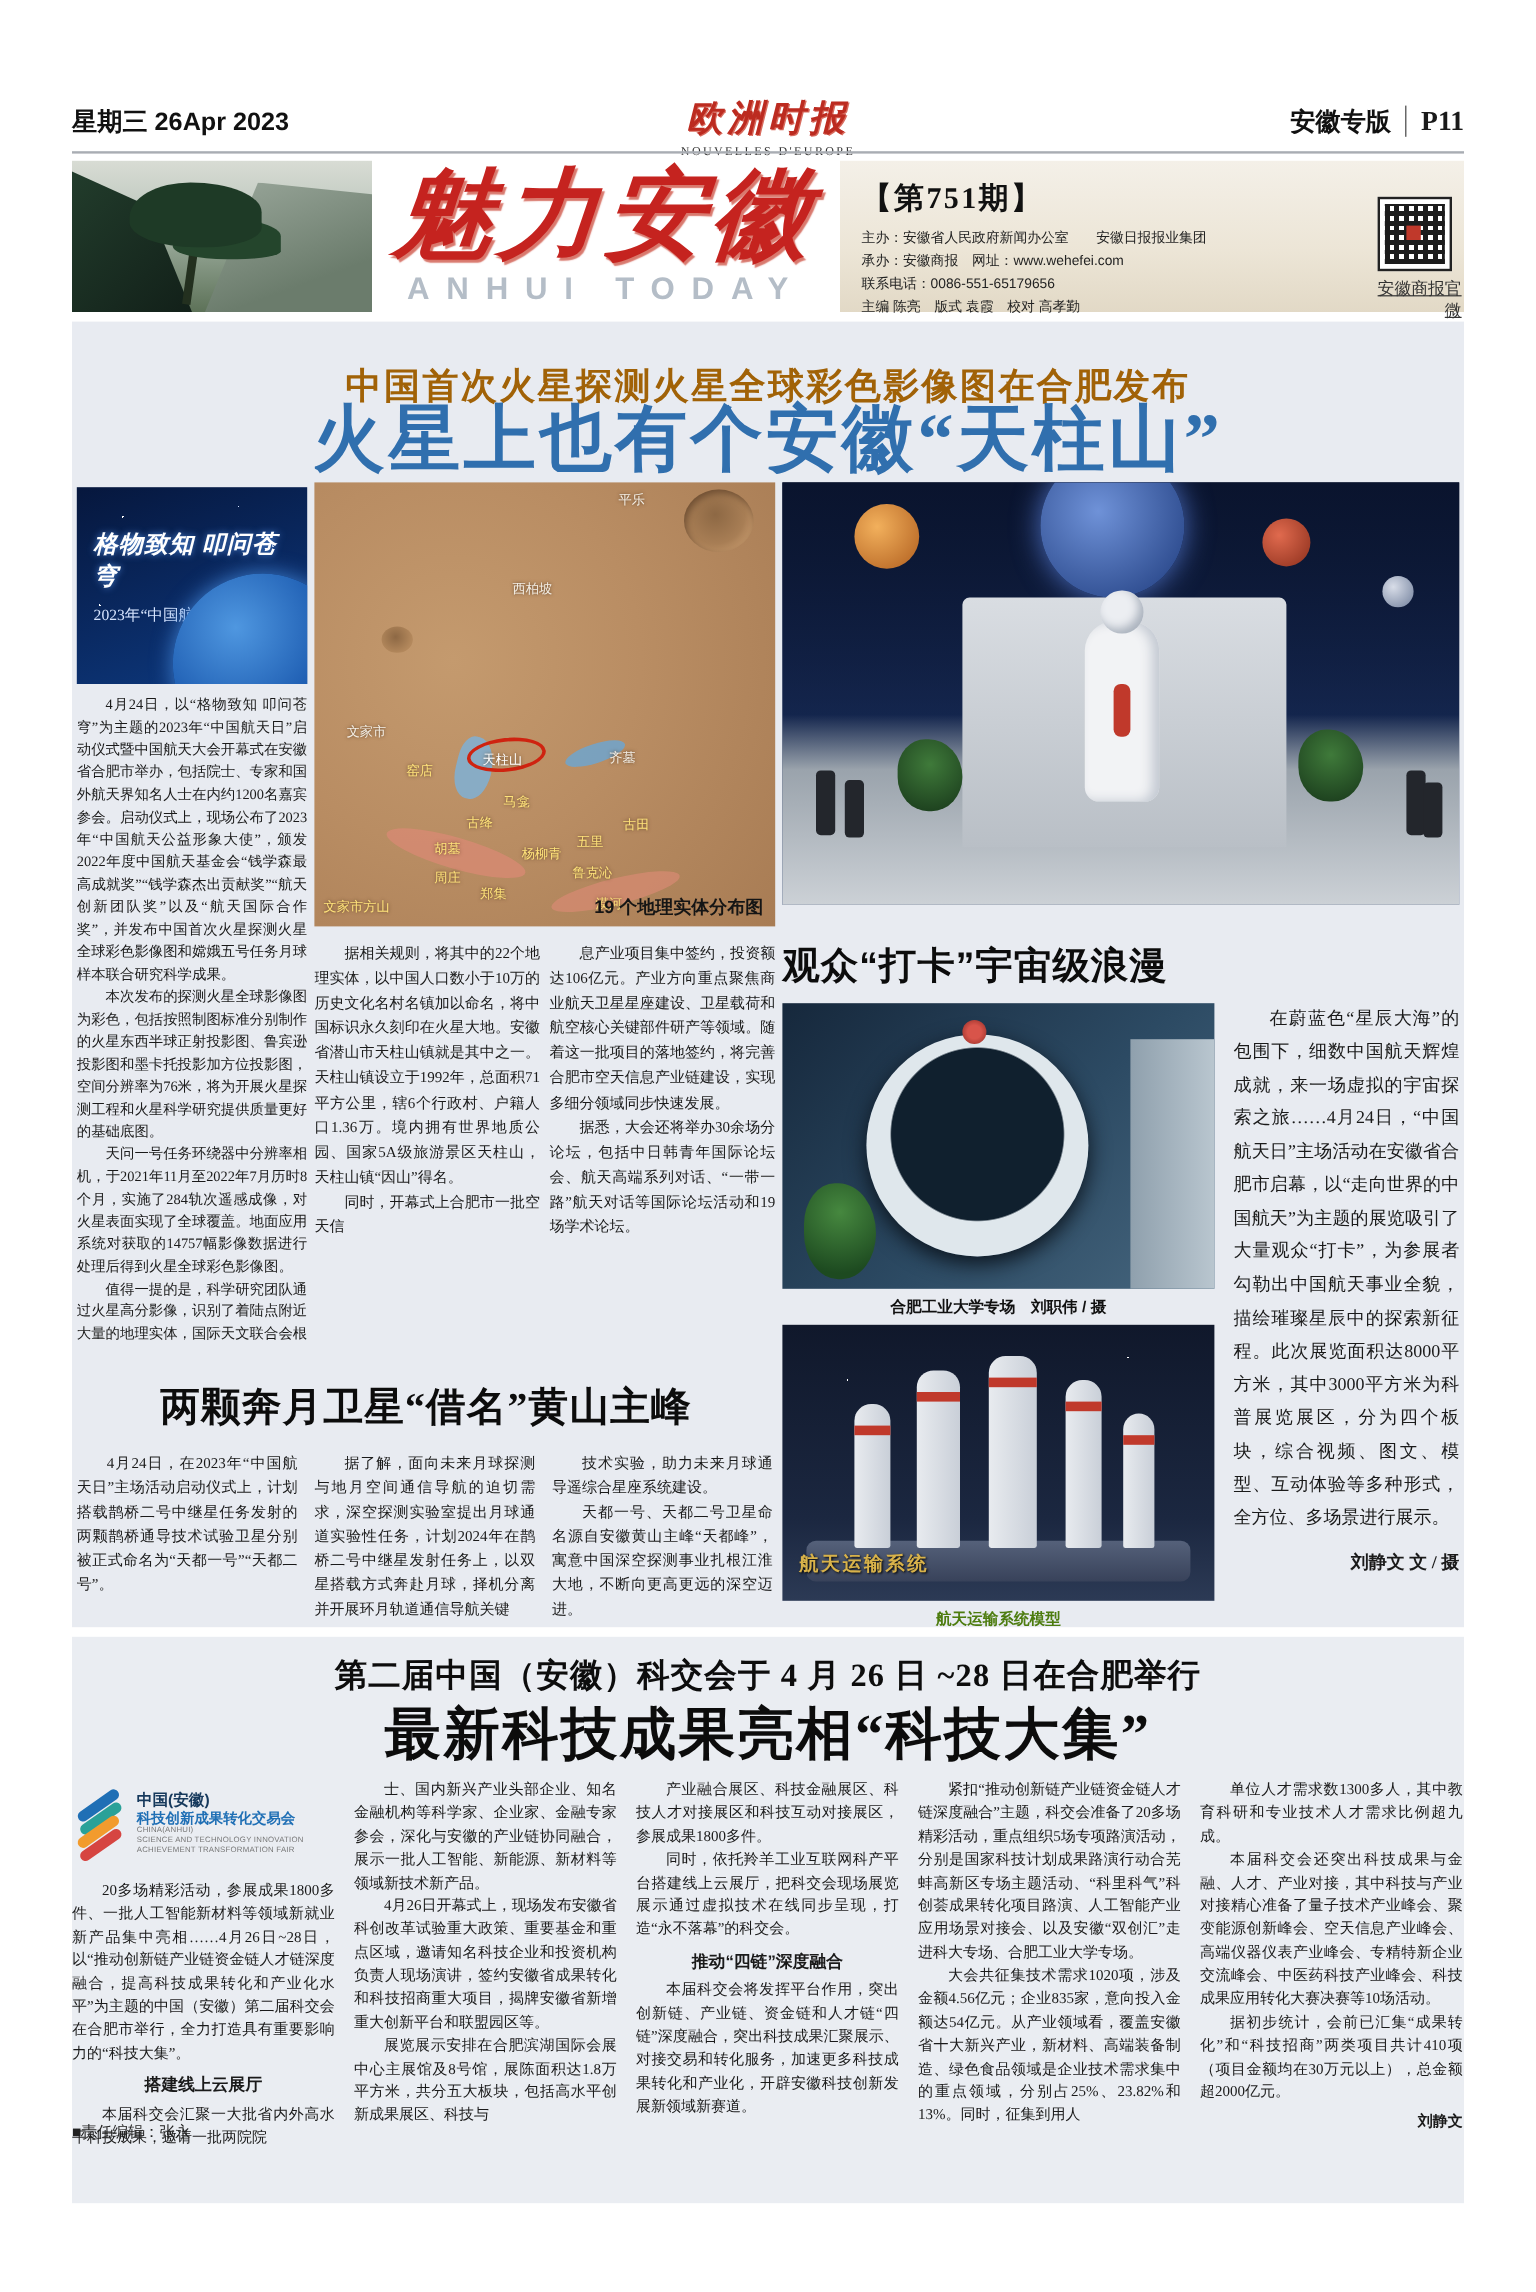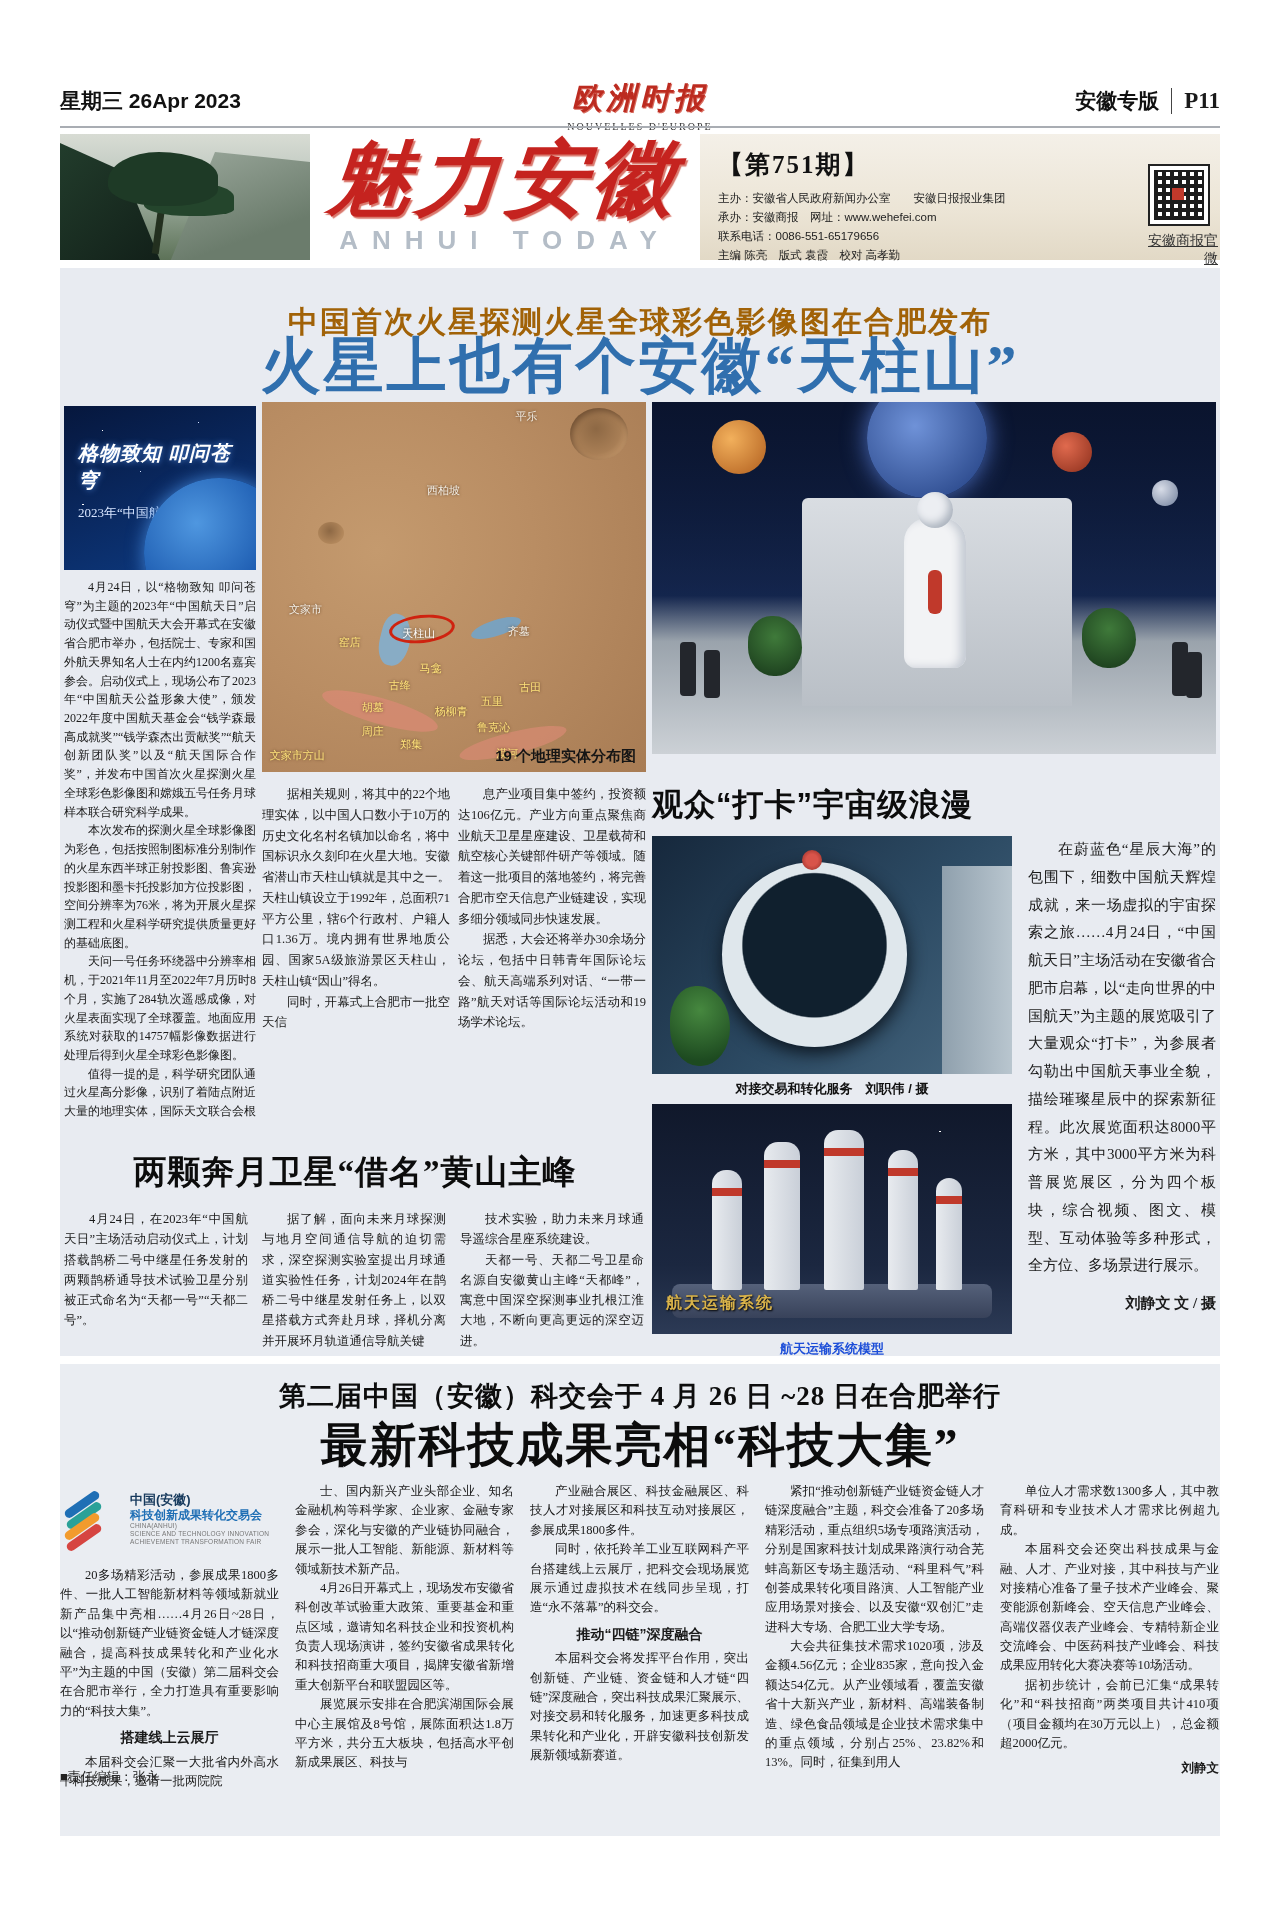--- a/index.html
+++ b/index.html
@@ -143,21 +143,21 @@
        radial-gradient(1px 1px at 55% 30%,#cfe0ff 50%,transparent 51%),
        linear-gradient(180deg,#10182b 0%,#1b2740 70%,#2c3a55 100%); }
   .pad { position:absolute; left:20px; bottom:16px; width:320px; height:34px; background:linear-gradient(180deg,#55617a,#38425a); border-radius:8px; }
   .rocket { position:absolute; bottom:44px; width:30px; background:linear-gradient(90deg,#e8ebef,#c9cfd8); border-radius:14px 14px 2px 2px; }
   .rocket::before { content:""; position:absolute; left:0; top:18px; width:100%; height:8px; background:#c0392b; }
   .rk1 { left:60px; height:120px; } .rk2 { left:112px; height:148px; width:36px; } .rk3 { left:172px; height:160px; width:40px; }
   .rk4 { left:236px; height:140px; } .rk5 { left:284px; height:112px; width:26px; }
   .rocket-banner { position:absolute; left:14px; bottom:20px; font-family:"Liberation Sans",sans-serif;
      font-size:16px; font-weight:900; color:#d8b24a; letter-spacing:2px; text-shadow:1px 1px 2px #000; }
   .rocket-cap { position:absolute; left:592px; top:938px; width:360px; text-align:center;
-     font-family:"Liberation Sans",sans-serif; font-size:13px; font-weight:bold; color:#1d4ed8; }
+     font-family:"Liberation Sans",sans-serif; font-size:13px; font-weight:bold; color:#4d7c0f; }
   .expo-col { left:968px; top:434px; width:188px; height:512px; font-size:15px; line-height:1.85; }
   .expo-byline { text-align:right; font-weight:bold; text-indent:0 !important; margin-top:10px; }
 
   
   .moon { position:absolute; left:4px; top:748px; width:582px; height:198px; }
   .moon-head { text-align:center; font-size:33px; font-weight:900; color:#0c0c0c; letter-spacing:1px; }
   .moon-cols { display:flex; gap:14px; margin-top:14px; }
   .moon-col { width:184px; font-size:12.5px; line-height:1.62; text-align:justify; height:140px; overflow:hidden; }
   .moon-col p { text-indent:2em; }
 
@@ -165,21 +165,21 @@
   .fair-kicker { position:absolute; left:60px; top:1378px; width:1160px; text-align:center;
      font-size:27px; font-weight:bold; color:#0d0d0d; letter-spacing:1px; }
   .fair-head { position:absolute; left:60px; top:1414px; width:1160px; text-align:center;
      font-size:47px; font-weight:900; color:#0c0c0c; letter-spacing:2px; }
   .fair-cols { position:absolute; left:60px; top:1482px; width:1160px; height:352px; display:flex; gap:16px; }
   .fair-col { width:219px; font-size:12.5px; line-height:1.55; text-align:justify; overflow:hidden; }
   .fair-col p { text-indent:2em; }
   .fair-sub { text-align:center; font-family:"Liberation Sans",sans-serif; font-weight:900; font-size:14px;
      text-indent:0 !important; margin:6px 0 4px; }
   .fair-byline { text-align:right; font-weight:bold; text-indent:0 !important; margin-top:6px; }
-  .fair-logo { display:flex; gap:24px; align-items:center; margin-bottom:10px; height:74px; }
+  .fair-logo { display:flex; gap:8px; align-items:center; margin-bottom:10px; height:74px; }
   .logo-mark { width:46px; height:46px; position:relative; flex:none; }
   .logo-mark i { position:absolute; width:40px; height:9px; border-radius:5px; transform:rotate(-35deg); }
   .lm1 { background:#1f6fb5; left:2px; top:4px; } .lm2 { background:#2aa198; left:4px; top:15px; }
   .lm3 { background:#f29b2d; left:2px; top:26px; } .lm4 { background:#d64541; left:4px; top:37px; }
   .logo-text { line-height:1.2; }
   .logo-cn1 { font-family:"Liberation Sans",sans-serif; font-size:13px; font-weight:bold; color:#16395c; }
   .logo-cn2 { font-family:"Liberation Sans",sans-serif; font-size:12px; font-weight:bold; color:#1f6fb5; }
   .logo-en { font-size:6.5px; color:#777; font-family:"Liberation Sans",sans-serif; letter-spacing:.2px; }
 
   .footer { position:absolute; left:60px; top:1768px; width:1160px; text-align:left;
@@ -301,21 +301,21 @@
     <div class="expo-floor-person fp4"></div>
   </div>
   <div class="expo-head">观众“打卡”宇宙级浪漫</div>
 
   <div class="station-photo">
     <div class="station-panel"></div>
     <div class="station-ring"></div>
     <div class="station-flower"></div>
     <div class="station-plant"></div>
   </div>
-  <div class="station-cap">对接交易和转化服务　刘职伟 / 摄</div>
+  <div class="station-cap">合肥工业大学专场　刘职伟 / 摄</div>
 
   <div class="rocket-photo">
     <div class="pad"></div>
     <div class="rocket rk1"></div>
     <div class="rocket rk2"></div>
     <div class="rocket rk3"></div>
     <div class="rocket rk4"></div>
     <div class="rocket rk5"></div>
     <div class="rocket-banner">航天运输系统</div>
   </div>

